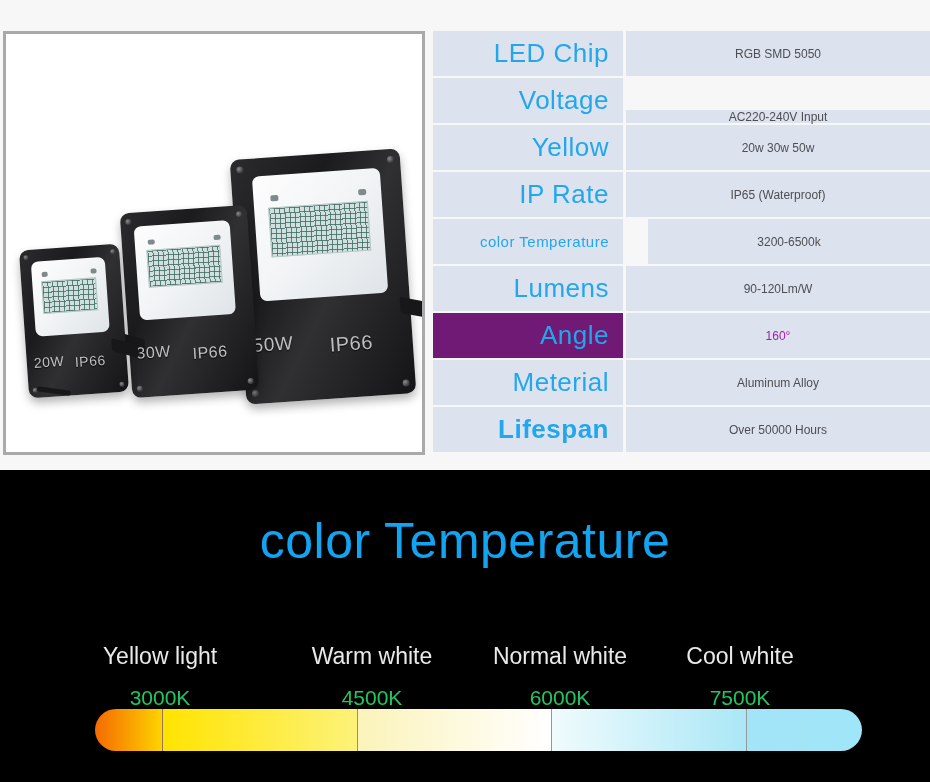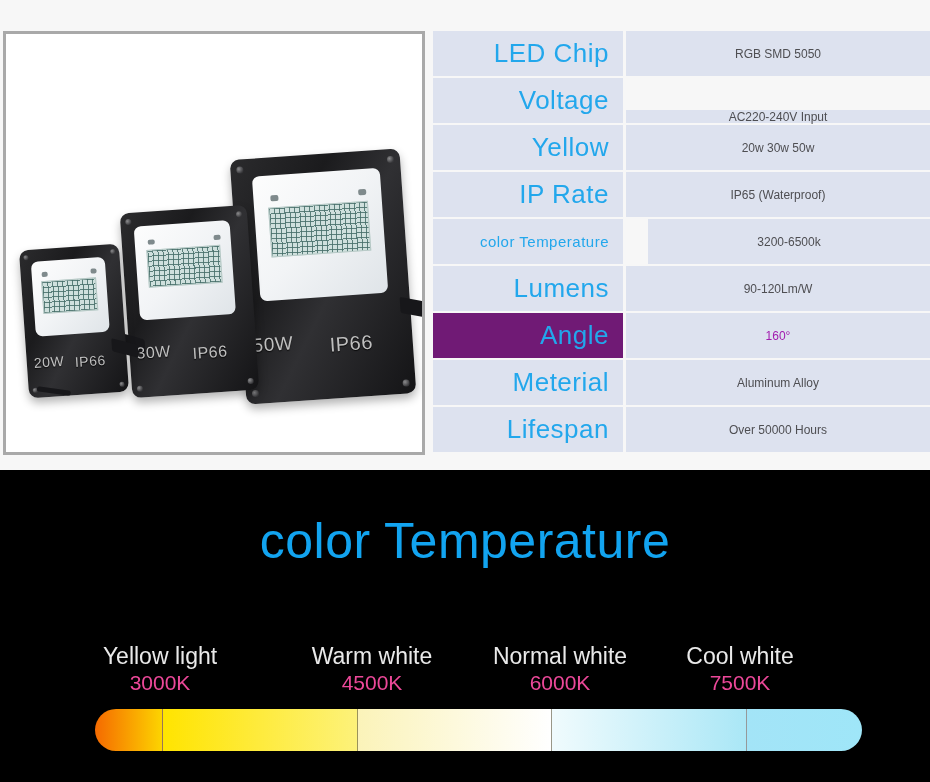--- a/index.html
+++ b/index.html
@@ -175,22 +175,23 @@
     color: #e9e9e9;
   }
   .temp-name {
     font-size: 23px;
     line-height: 28px;
     white-space: nowrap;
   }
   .temp-kelvin {
     font-size: 21px;
     line-height: 26px;
-    color: #ec4899;
-    white-space: nowrap;
+    color: #22c55e;
+    white-space: nowrap;
+    margin-top: 15px;
   }
 
   #gradient-bar {
     position: absolute;
     left: 95px;
     top: 709px;
     width: 767px;
     height: 42px;
     border-radius: 21px;
     overflow: hidden;
@@ -307,21 +308,21 @@
         <div class="spec-val" style="color: #a21caf; background: rgb(221, 226, 239);">160°</div>
       </div>
 
       <div class="spec-row">
         <div class="spec-key" style="color: rgb(34, 167, 236); background: rgb(221, 226, 239);">Meterial</div>
         <div class="spec-gap"></div>
         <div class="spec-val" style="color: rgb(78, 78, 82); background: rgb(221, 226, 239);">Aluminum Alloy</div>
       </div>
 
       <div class="spec-row">
-        <div class="spec-key" style="color: rgb(34, 167, 236); background: rgb(221, 226, 239);">Lifespan</div>
+        <div class="spec-key" style="color: rgb(34, 167, 236); background: rgb(221, 226, 239); font-weight: bold;">Lifespan</div>
         <div class="spec-gap"></div>
         <div class="spec-val" style="color: rgb(78, 78, 82); background: rgb(221, 226, 239);">Over 50000 Hours</div>
       </div>
 
     </div>
   </div>
 
   <div id="temp-section" style="background: rgb(0, 0, 0);">
 
     <div id="temp-title" style="color: rgb(18, 164, 240);">color Temperature</div>

